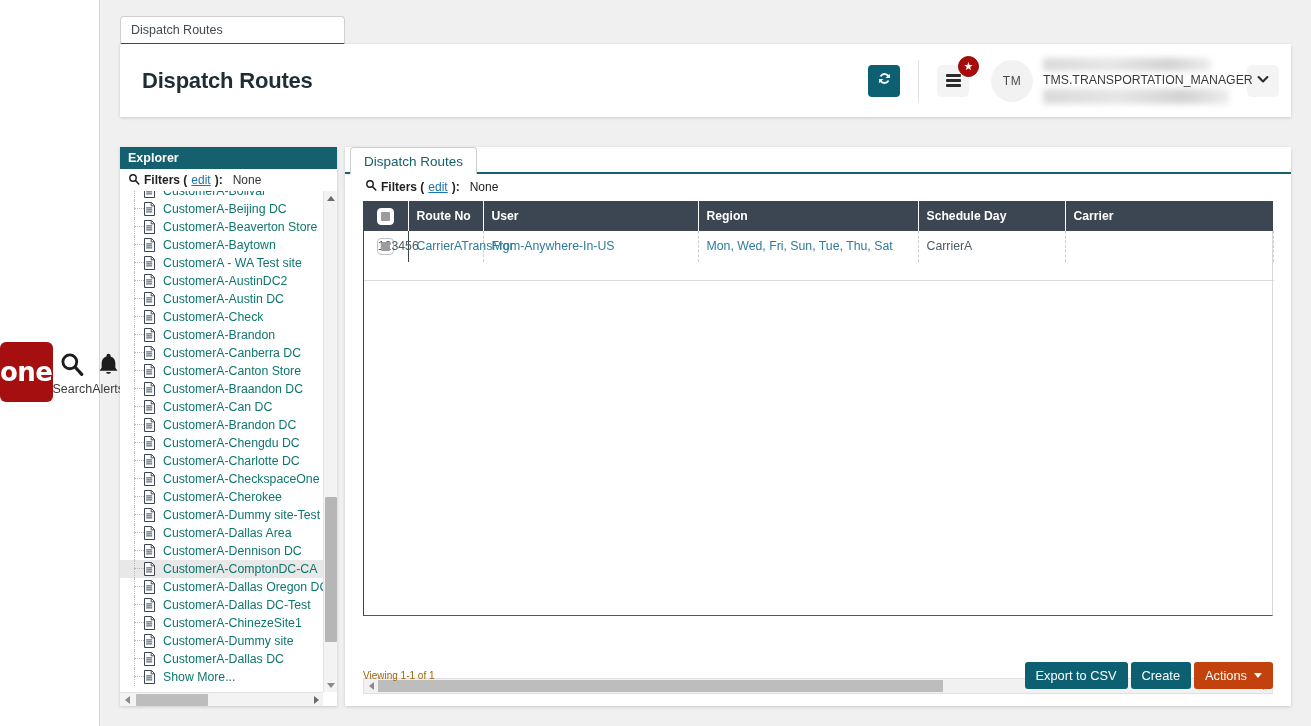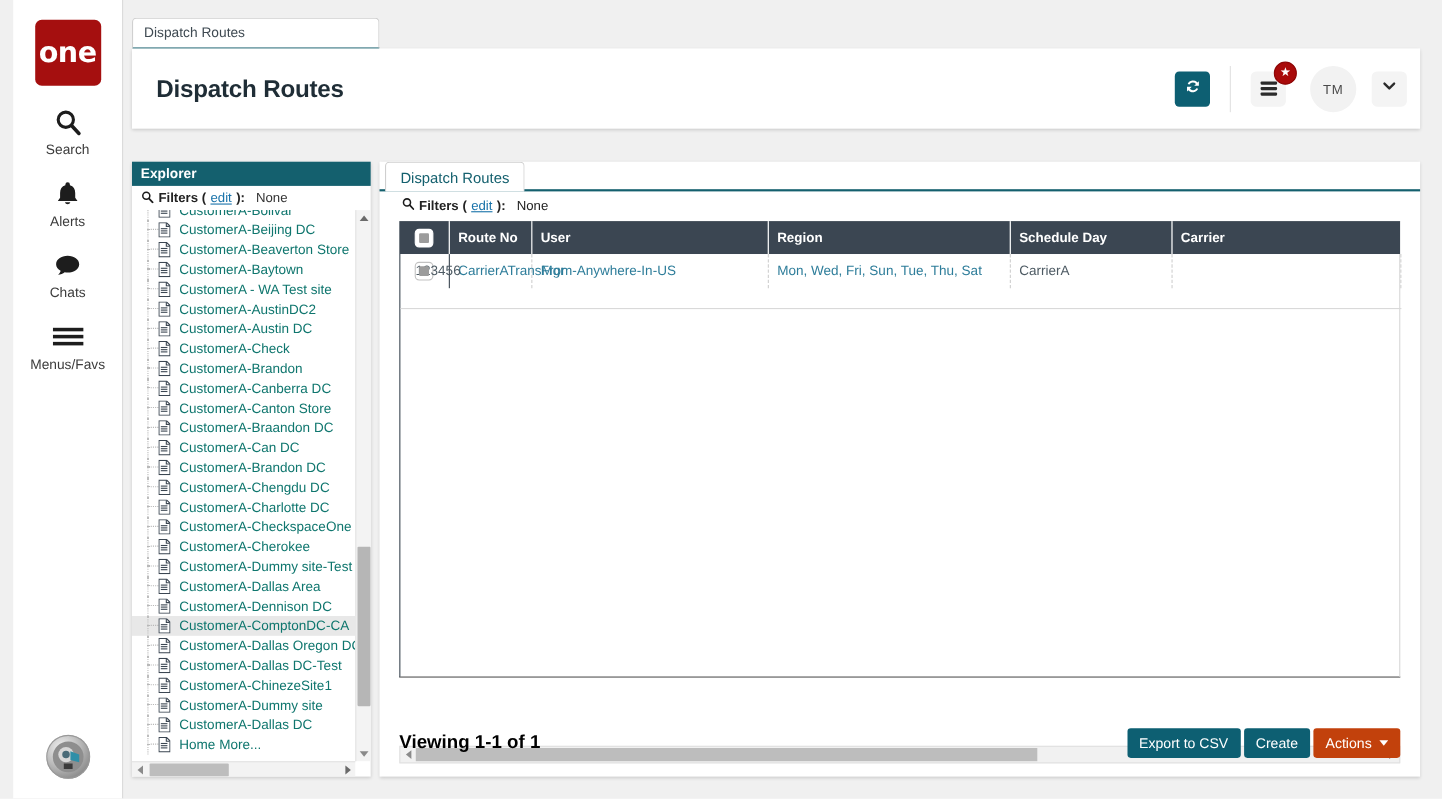--- a/index.html
+++ b/index.html
@@ -8,25 +8,25 @@
     width: 1311px; height: 726px;
     overflow: hidden;
     background: #f0f0f0;
     font-family: "Liberation Sans", sans-serif;
     -webkit-font-smoothing: antialiased;
   }
   #app { position: relative; width: 1311px; height: 726px; }
 
   
   #left-rail {
-    position: absolute; left: 12px; top: 0;
+    position: absolute; left: 0; top: 0;
     width: 100px; height: 726px;
     background: #ffffff;
     border-right: 1px solid #d8d8d8;
-    display: flex; flex-direction: column; align-items: center;
+    display: flex; flex-direction: row; align-items: center;
   }
   .brand-logo {
     width: 60px; height: 60px; margin-top: 18px;
     background: #a50f0f; border-radius: 6px;
     display: flex; align-items: center; justify-content: center;
     color: #fff; font-size: 26px; font-weight: 700; letter-spacing: -0.5px;
     font-family: "DejaVu Sans", sans-serif;
   }
   .rail-item {
     width: 100px; margin-top: 18px;
@@ -272,21 +272,21 @@
   .grid-hsb .arrow-l { left: 0; } .grid-hsb .arrow-r { right: 0; }
   .grid-hsb .thumb {
     position: absolute; left: 14px; top: 1px; height: 12px; width: 565px;
     background: #bdbdbd; cursor: pointer;
   }
 
   .footer-row {
     position: absolute; left: 0; bottom: 14px; width: 946px; height: 34px;
     display: flex; align-items: center; padding: 0 18px;
   }
-  .viewing-txt { font-size: 17px; color: #000000; font-weight: bold; }
+  .viewing-txt { font-size: 10px; color: #a16207; }
   .btns { margin-left: auto; display: flex; gap: 3px; }
   .btn {
     height: 27px; padding: 0 11px; border-radius: 3px;
     display: flex; align-items: center; justify-content: flex-end;
     font-size: 12.8px; color: #fff; cursor: pointer; border: none;
     font-family: "Liberation Sans", sans-serif;
   }
   .btn.primary { background: #0d5f72; }
   .btn.muted { background: #c2410c; gap: 7px; }
   .btn .cdn { width: 0; height: 0; border-left: 4px solid transparent; border-right: 4px solid transparent; border-top: 5px solid #fff; }
@@ -382,20 +382,25 @@
             <i></i>
             <i></i>
           </span>
         <span class="star-badge">★</span>
       </div>
 
       <div class="avatar-circle">
         <span>TM</span>
       </div>
 
+      <div class="user-block">
+        <div class="blur-bar blur-top"></div>
+        <div class="user-name">TMS.TRANSPORTATION_MANAGER</div>
+        <div class="blur-bar blur-bot"></div>
+      </div>
 
       <div class="caret-btn">
         <span>
           <svg width="14" height="14" viewBox="0 0 14 14">
               <path d="M2.6 5 7 9.4 11.4 5" fill="none" stroke="#2b2b2b" stroke-width="2.1" stroke-linecap="round" stroke-linejoin="round"></path>
             </svg>
         </span>
       </div>
     </div>
   </div>
@@ -746,21 +751,21 @@
           <div class="tree-item">
             <span class="vline"></span>
             <span class="dots"></span>
             <span class="doc-ico"><svg width="11" height="14" viewBox="0 0 11 14">
                 <path d="M0.5 0.5h7l3 3v10h-10z" fill="#fff" stroke="#3b4652" stroke-width="1"></path>
                 <path d="M7.2 0.7v3.1h3.1" fill="none" stroke="#3b4652" stroke-width="1"></path>
                 <rect x="2.2" y="5.4" width="6" height="1" fill="#3b4652"></rect>
                 <rect x="2.2" y="7.4" width="6" height="1" fill="#3b4652"></rect>
                 <rect x="2.2" y="9.4" width="6" height="1" fill="#3b4652"></rect>
               </svg></span>
-            <span class="lbl">Home More...</span>
+            <span class="lbl">Show More...</span>
           </div>
         </div>
 
       <div class="vsb">
         <div class="arrow-up">
             <div class="tri tri-up"></div>
           </div>
         <div class="thumb" style="top:306px;height:145px;"></div>
         <div class="arrow-dn">
             <div class="tri tri-dn"></div>

